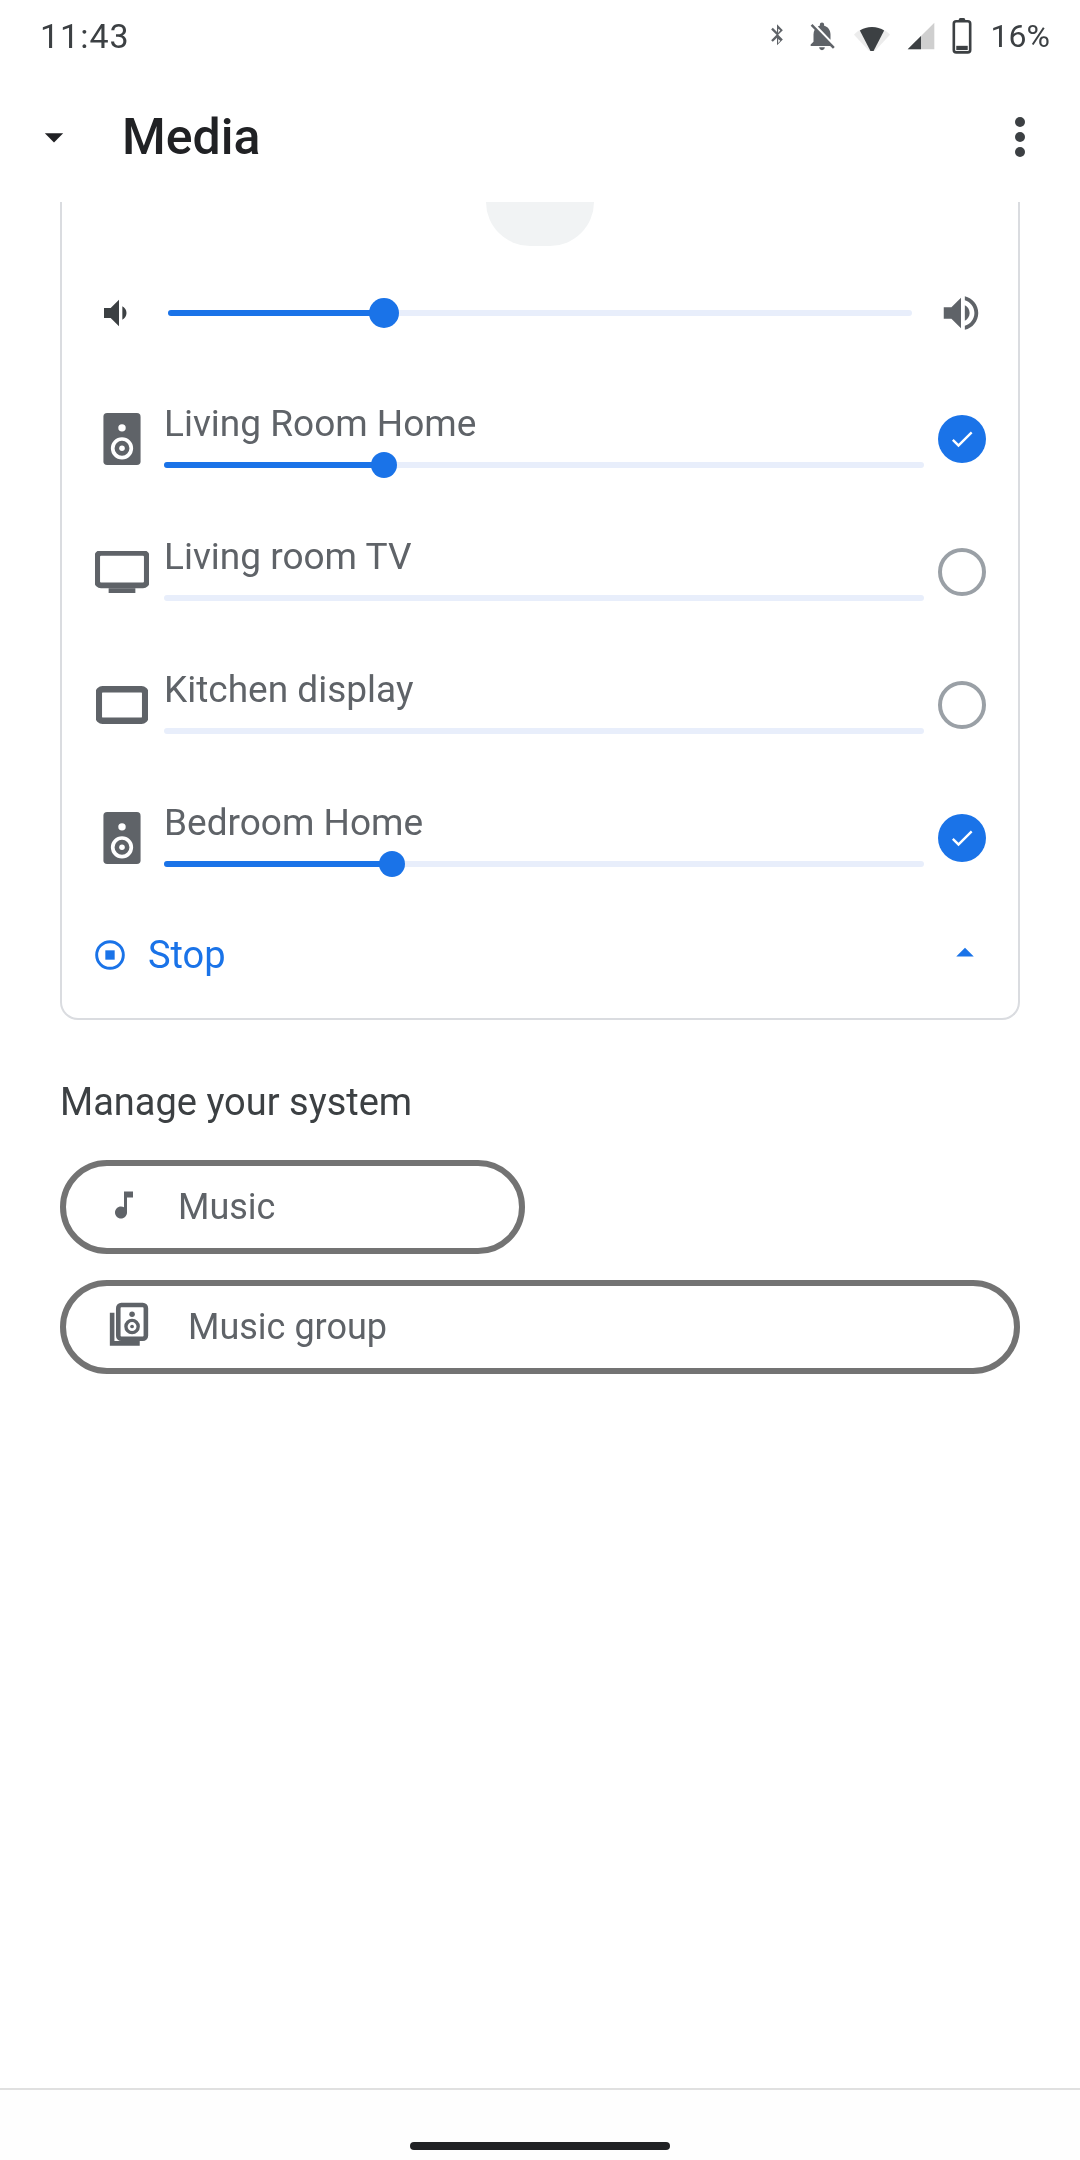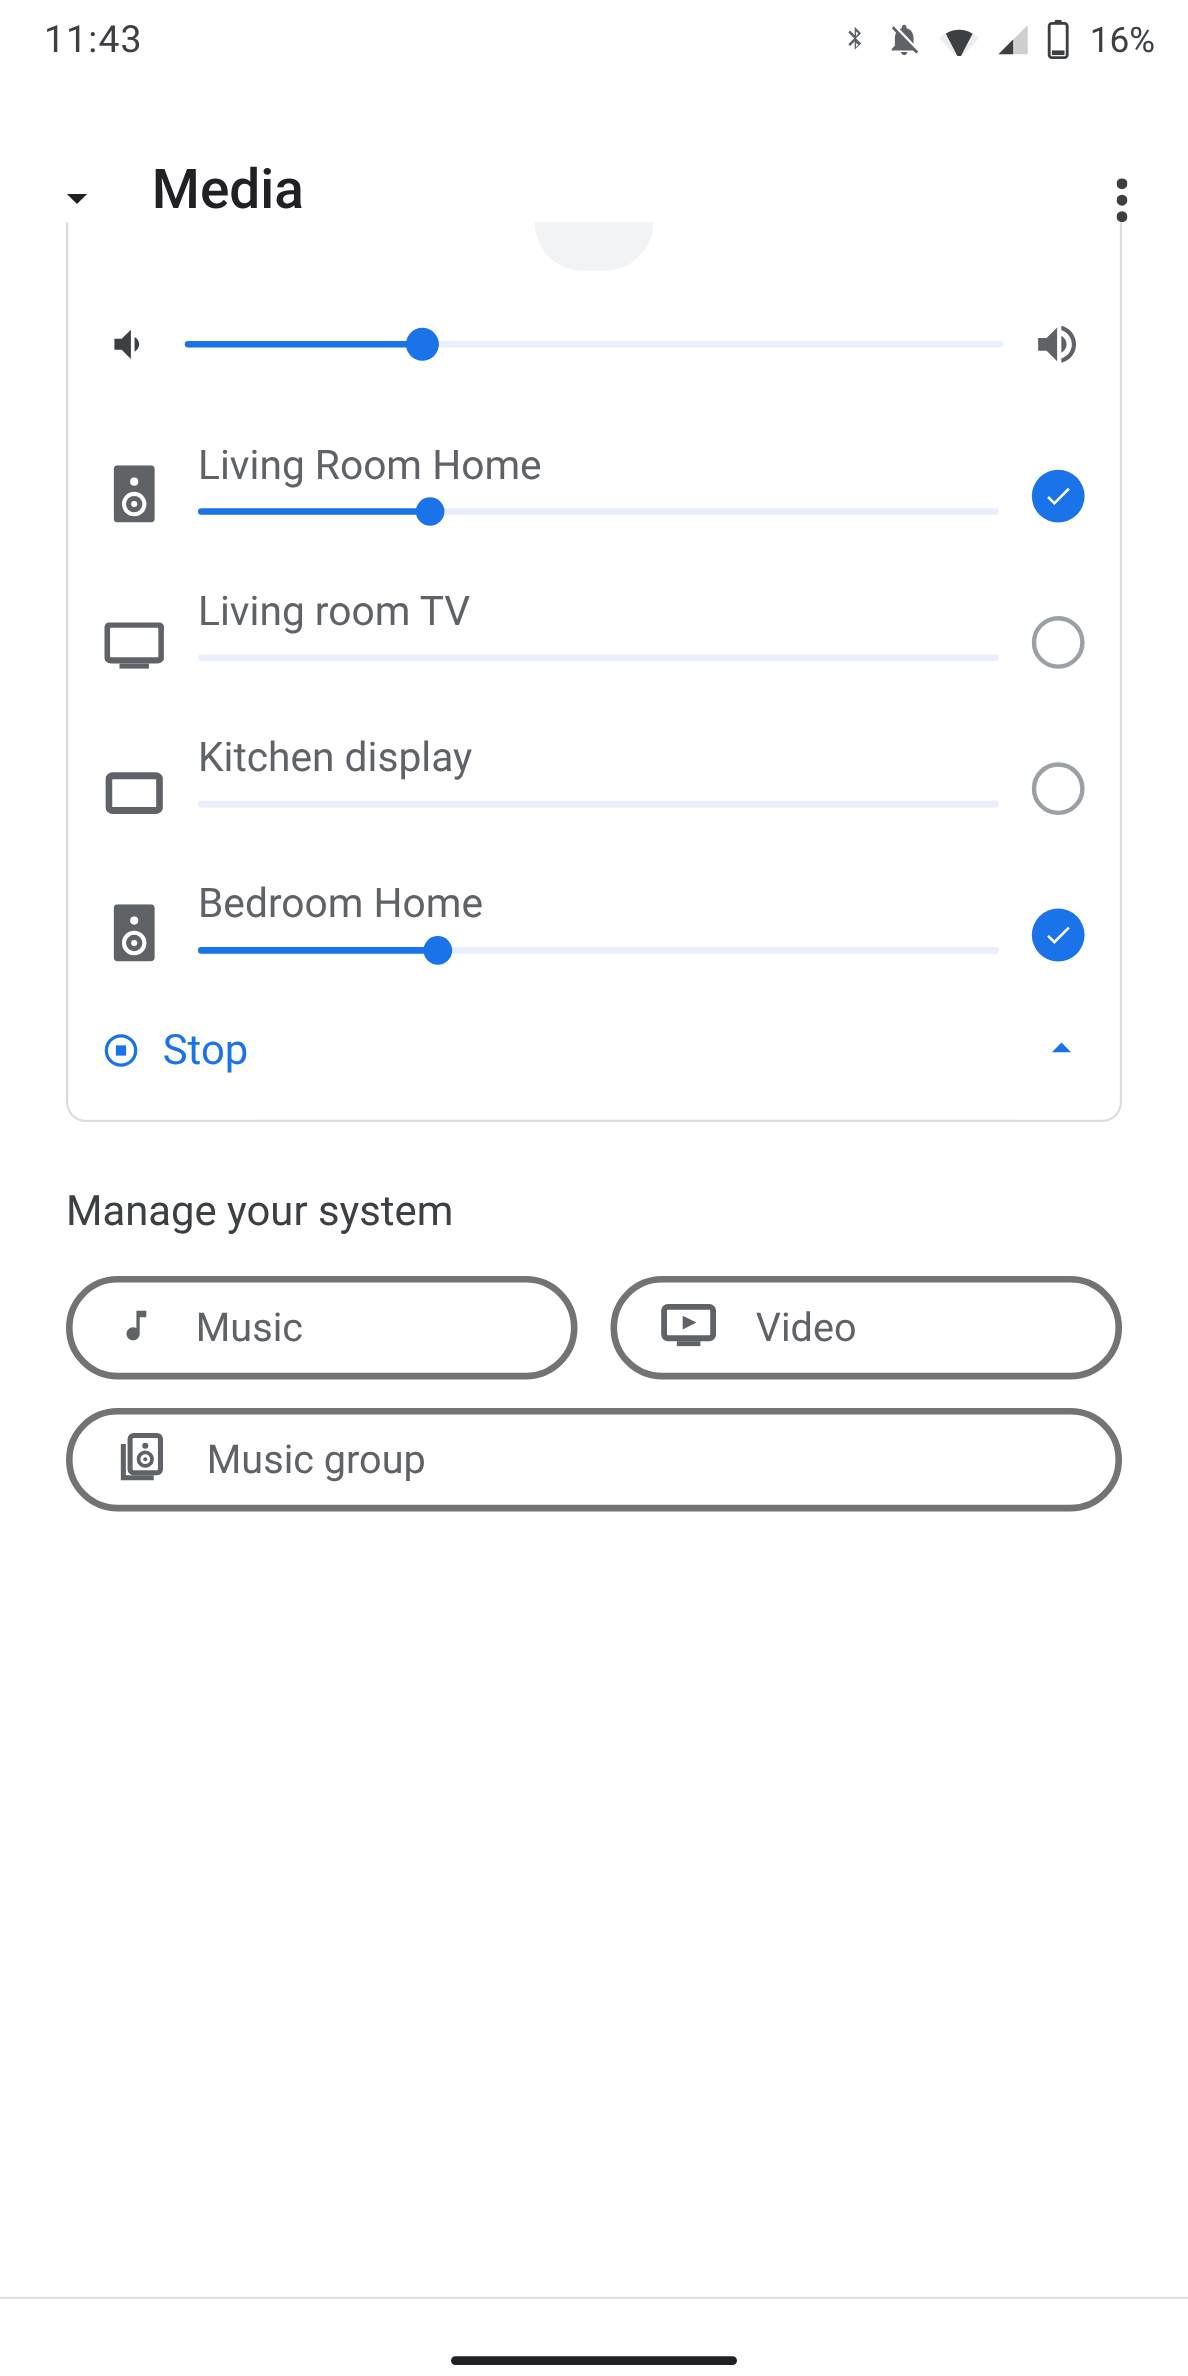--- a/index.html
+++ b/index.html
@@ -6,21 +6,21 @@
   html, body { width: 1080px; height: 2160px; font-family: 'Roboto', 'Helvetica Neue', Arial, sans-serif; background: #fff; color: #202124; overflow: hidden; }
   
   
   .status-bar { height: 72px; display: flex; align-items: center; justify-content: space-between; padding: 0 30px 0 40px; font-size: 34px; color: #3c4043; text-align: right; }
   .status-left { font-weight: 400; letter-spacing: 1px; }
   .status-right { display: flex; align-items: center; gap: 14px; }
   .status-right svg { display: block; }
   .battery-text { font-size: 32px; color: #3c4043; margin-left: 4px; }
 
   
-  .app-bar { height: 130px; display: flex; align-items: flex-end; padding: 0 30px 0 30px; }
+  .app-bar { height: 130px; display: flex; align-items: center; padding: 0 30px 0 14px; }
   .app-bar .back { width: 80px; display:flex; justify-content:center; }
   .app-bar .title { font-size: 50px; font-weight: 500; color: #202124; margin-left: 28px; flex: 1; }
   .app-bar .more { width: 60px; display:flex; justify-content:center; }
 
   
   .card { margin: 0 60px; border: 2px solid #dadce0; border-top: none; border-radius: 0 0 18px 18px; padding: 0 32px 30px 32px; position: relative; }
   .album-clip { height: 44px; position: relative; overflow: visible; }
   .album-half { width: 108px; height: 44px; background: #f1f3f4; border-radius: 0 0 54px 54px; position: absolute; left: 50%; transform: translateX(-50%); top: 0; }
 
   
@@ -28,21 +28,21 @@
   .master-vol .icon-slot { width: 50px; display:flex; justify-content:center; }
   .slider { flex: 1; height: 40px; position: relative; display:flex; align-items:center; }
   .track { position:absolute; left:0; right:0; height: 6px; background: #e8eefb; border-radius: 3px; }
   .fill { position:absolute; left:0; height: 6px; background: #1a73e8; border-radius: 3px; }
   .thumb { position:absolute; width: 30px; height: 30px; background:#1a73e8; border-radius:50%; transform: translateX(-50%); }
   
   .section-label { font-size: 37px; color: #5f6368; padding: 8px 0 34px 0; }
 
   
   .devices { display:flex; flex-direction:column; }
-  .device-row { display:flex; align-items:flex-end; gap: 30px; padding: 30px 0; }
+  .device-row { display:flex; align-items:center; gap: 14px; padding: 30px 0; }
   .device-row .dev-icon { width: 56px; display:flex; justify-content:center; }
   .device-row .dev-main { flex: 1; display:flex; flex-direction:column; gap: 10px; }
   .device-row .dev-name { font-size: 37px; color: #5f6368; }
   .dev-slider { position:relative; height: 20px; display:flex; align-items:center; }
   .dev-slider .track { height:6px; background:#e8eefb; border-radius:3px; }
   .dev-slider .fill { height:6px; background:#1a73e8; border-radius:3px; }
   .dev-slider .thumb { width:26px; height:26px; }
   .dev-slider.inactive .track { background:#e8eefb; }
   .radio { width:48px; height:48px; border-radius:50%; display:flex; align-items:center; justify-content:center; }
   .radio.checked { background:#1a73e8; }
@@ -253,30 +253,20 @@
   <div class="manage-title">Manage your system</div>
   <div class="chip-row">
     <div class="chip half">
       <span>
         <svg width="36" height="42" viewBox="0 0 24 24">
             <path fill="#5f6368" d="M12 3v10.55c-.59-.34-1.27-.55-2-.55-2.21 0-4 1.79-4 4s1.79 4 4 4 4-1.79 4-4V7h4V3h-6z"></path>
           </svg>
       </span>
       <span class="chip-label">Music</span>
     </div>
-    <div class="chip half">
-      <span>
-        <svg width="50" height="40" viewBox="0 0 28 22">
-            <rect x="1.5" y="1.5" width="25" height="16" rx="2" fill="none" stroke="#5f6368" stroke-width="3"></rect>
-            <path fill="#5f6368" d="M11 6l7 3.5-7 3.5z"></path>
-            <rect x="8" y="19" width="12" height="2.5" fill="#5f6368"></rect>
-          </svg>
-      </span>
-      <span class="chip-label">Video</span>
-    </div>
   </div>
   <div class="chip-row">
     <div class="chip full">
       <span>
         <svg width="46" height="46" viewBox="0 0 30 30">
             <rect x="8" y="2" width="18" height="22" rx="2" fill="none" stroke="#5f6368" stroke-width="3"></rect>
             <circle cx="17" cy="8" r="1.8" fill="#5f6368"></circle>
             <circle cx="17" cy="16" r="4" fill="none" stroke="#5f6368" stroke-width="2.2"></circle>
             <circle cx="17" cy="16" r="1.2" fill="#5f6368"></circle>
             <path d="M4 7v20h18" fill="none" stroke="#5f6368" stroke-width="3"></path>

